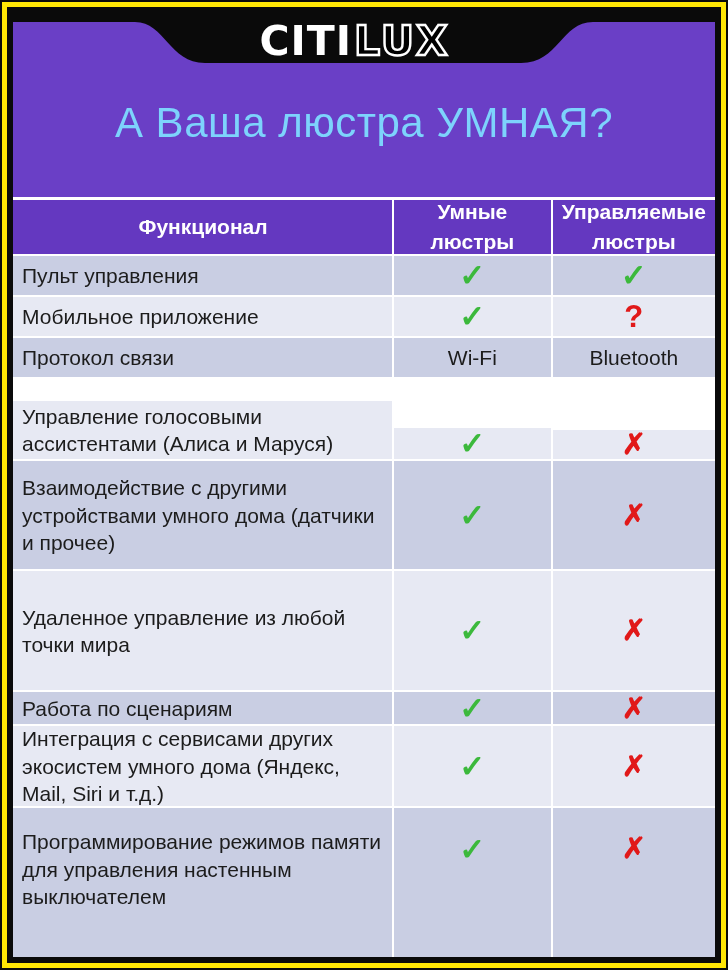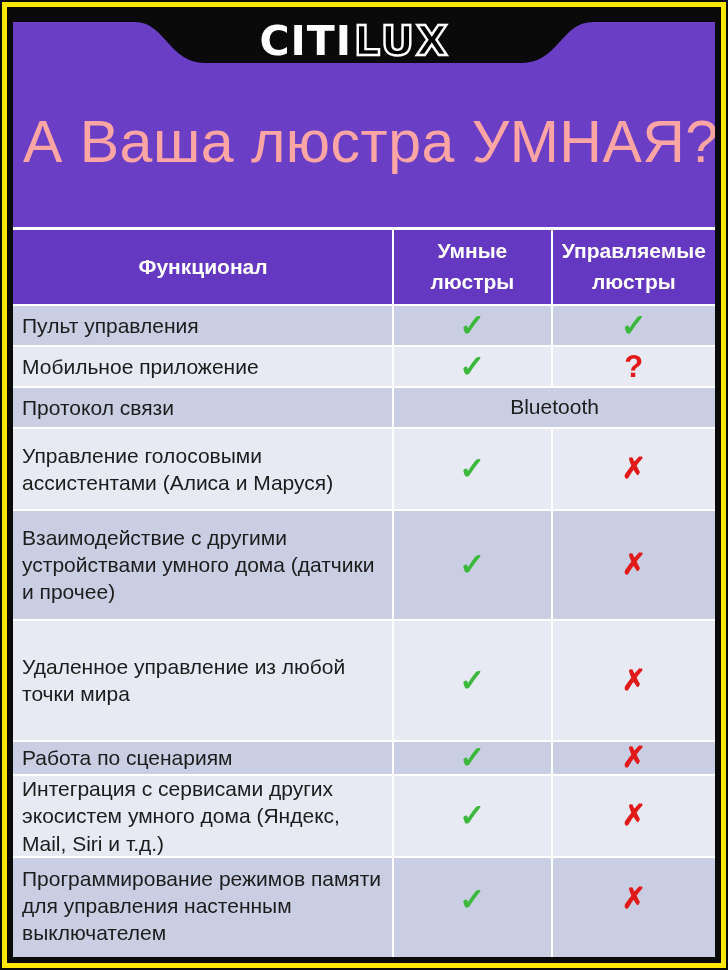--- a/index.html
+++ b/index.html
@@ -33,23 +33,23 @@
   .logo-lux {
     fill: #000000;
     stroke: #ffffff;
     stroke-width: 2.4px;
     font-family: "DejaVu Sans", sans-serif;
     font-weight: bold;
     font-size: 41px;
     letter-spacing: 2px;
   }
   .title {
-    margin: 40px 10px 0;
-    color: #fca5a5;
-    font-size: 59px;
+    margin: 30px 10px 0;
+    color: #7dd3fc;
+    font-size: 42px;
     line-height: 1.15;
     text-align: center;
     font-weight: 400;
     letter-spacing: 0.5px;
     white-space: nowrap;
   }
   .table {
     flex: 1;
     margin-top: 50px;
     background: var(--grid-white, #fff);
@@ -78,47 +78,47 @@
   .c3 { flex: 1; }
   .c2, .c3 {
     display: flex;
     align-items: center;
     justify-content: center;
     font-size: 21px;
     color: var(--text-dark, #1c1c1c);
     text-align: center;
   }
   
-  .header-row { height: 74px; justify-content: space-between; }
+  .header-row { height: 54px; justify-content: space-between; }
   .header-row .cell {
     background: var(--header-purple, #6438c0);
     color: var(--header-text, #fff);
     font-weight: bold;
     font-size: 21px;
     justify-content: center;
     text-align: center;
     white-space: pre-line;
     line-height: 1.45;
   }
   
   .table > .row:nth-child(2),
   .table > .row:nth-child(3),
   .table > .row:nth-child(4) { height: 39px; }
-  .table > .row:nth-child(5) { height: 80px; }
+  .table > .row:nth-child(5) { height: 80px; align-items: flex-end; }
   .table > .row:nth-child(6) { height: 108px; }
   .table > .row:nth-child(7) { height: 119px; }
   .table > .row:nth-child(8) { height: 32px; }
   .table > .row:nth-child(9) { height: 80px; }
   .table > .row:nth-child(10) { flex: 1; }
   
   .table > .row:nth-child(even) .cell { background-color: var(--row-dark, #c9cee3); }
   .table > .row:nth-child(odd):not(.header-row) .cell { background-color: var(--row-light, #e7e9f3); }
   .header-row .cell { background-color: var(--header-purple, #6438c0) !important; }
   
-  .table > .row:nth-child(10) .c1 { align-items: flex-start; padding-top: 7px; }
+  .table > .row:nth-child(10) .c1 { align-items: flex-start; padding-top: 20px; }
   .table > .row:nth-child(10) .c2,
   .table > .row:nth-child(10) .c3 { align-items: flex-start; padding-top: 26px; }
   
   .sym-check { color: var(--check-green, #3cb93c); font-size: 31px; font-weight: bold; line-height: 1; }
   .sym-cross { color: var(--cross-red, #e11919); font-size: 29px; font-weight: bold; line-height: 1; }
   .sym-question { color: var(--cross-red, #e11919); font-size: 31px; font-weight: bold; line-height: 1; }
 </style>
 </head>
 <body>
 
@@ -156,20 +156,21 @@
     <div class="cell c2">
           <span class="sym-check">✓</span>
         </div>
     <div class="cell c3">
           <span class="sym-question">?</span>
         </div>
   </div>
 
   <div class="row">
     <div class="cell c1">Протокол связи</div>
+    <div class="cell c2">Wi-Fi</div>
     <div class="cell c3">Bluetooth</div>
   </div>
 
   <div class="row">
     <div class="cell c1">Управление голосовыми ассистентами (Алиса и Маруся)</div>
     <div class="cell c2">
           <span class="sym-check">✓</span>
         </div>
     <div class="cell c3">
           <span class="sym-cross">✗</span>

